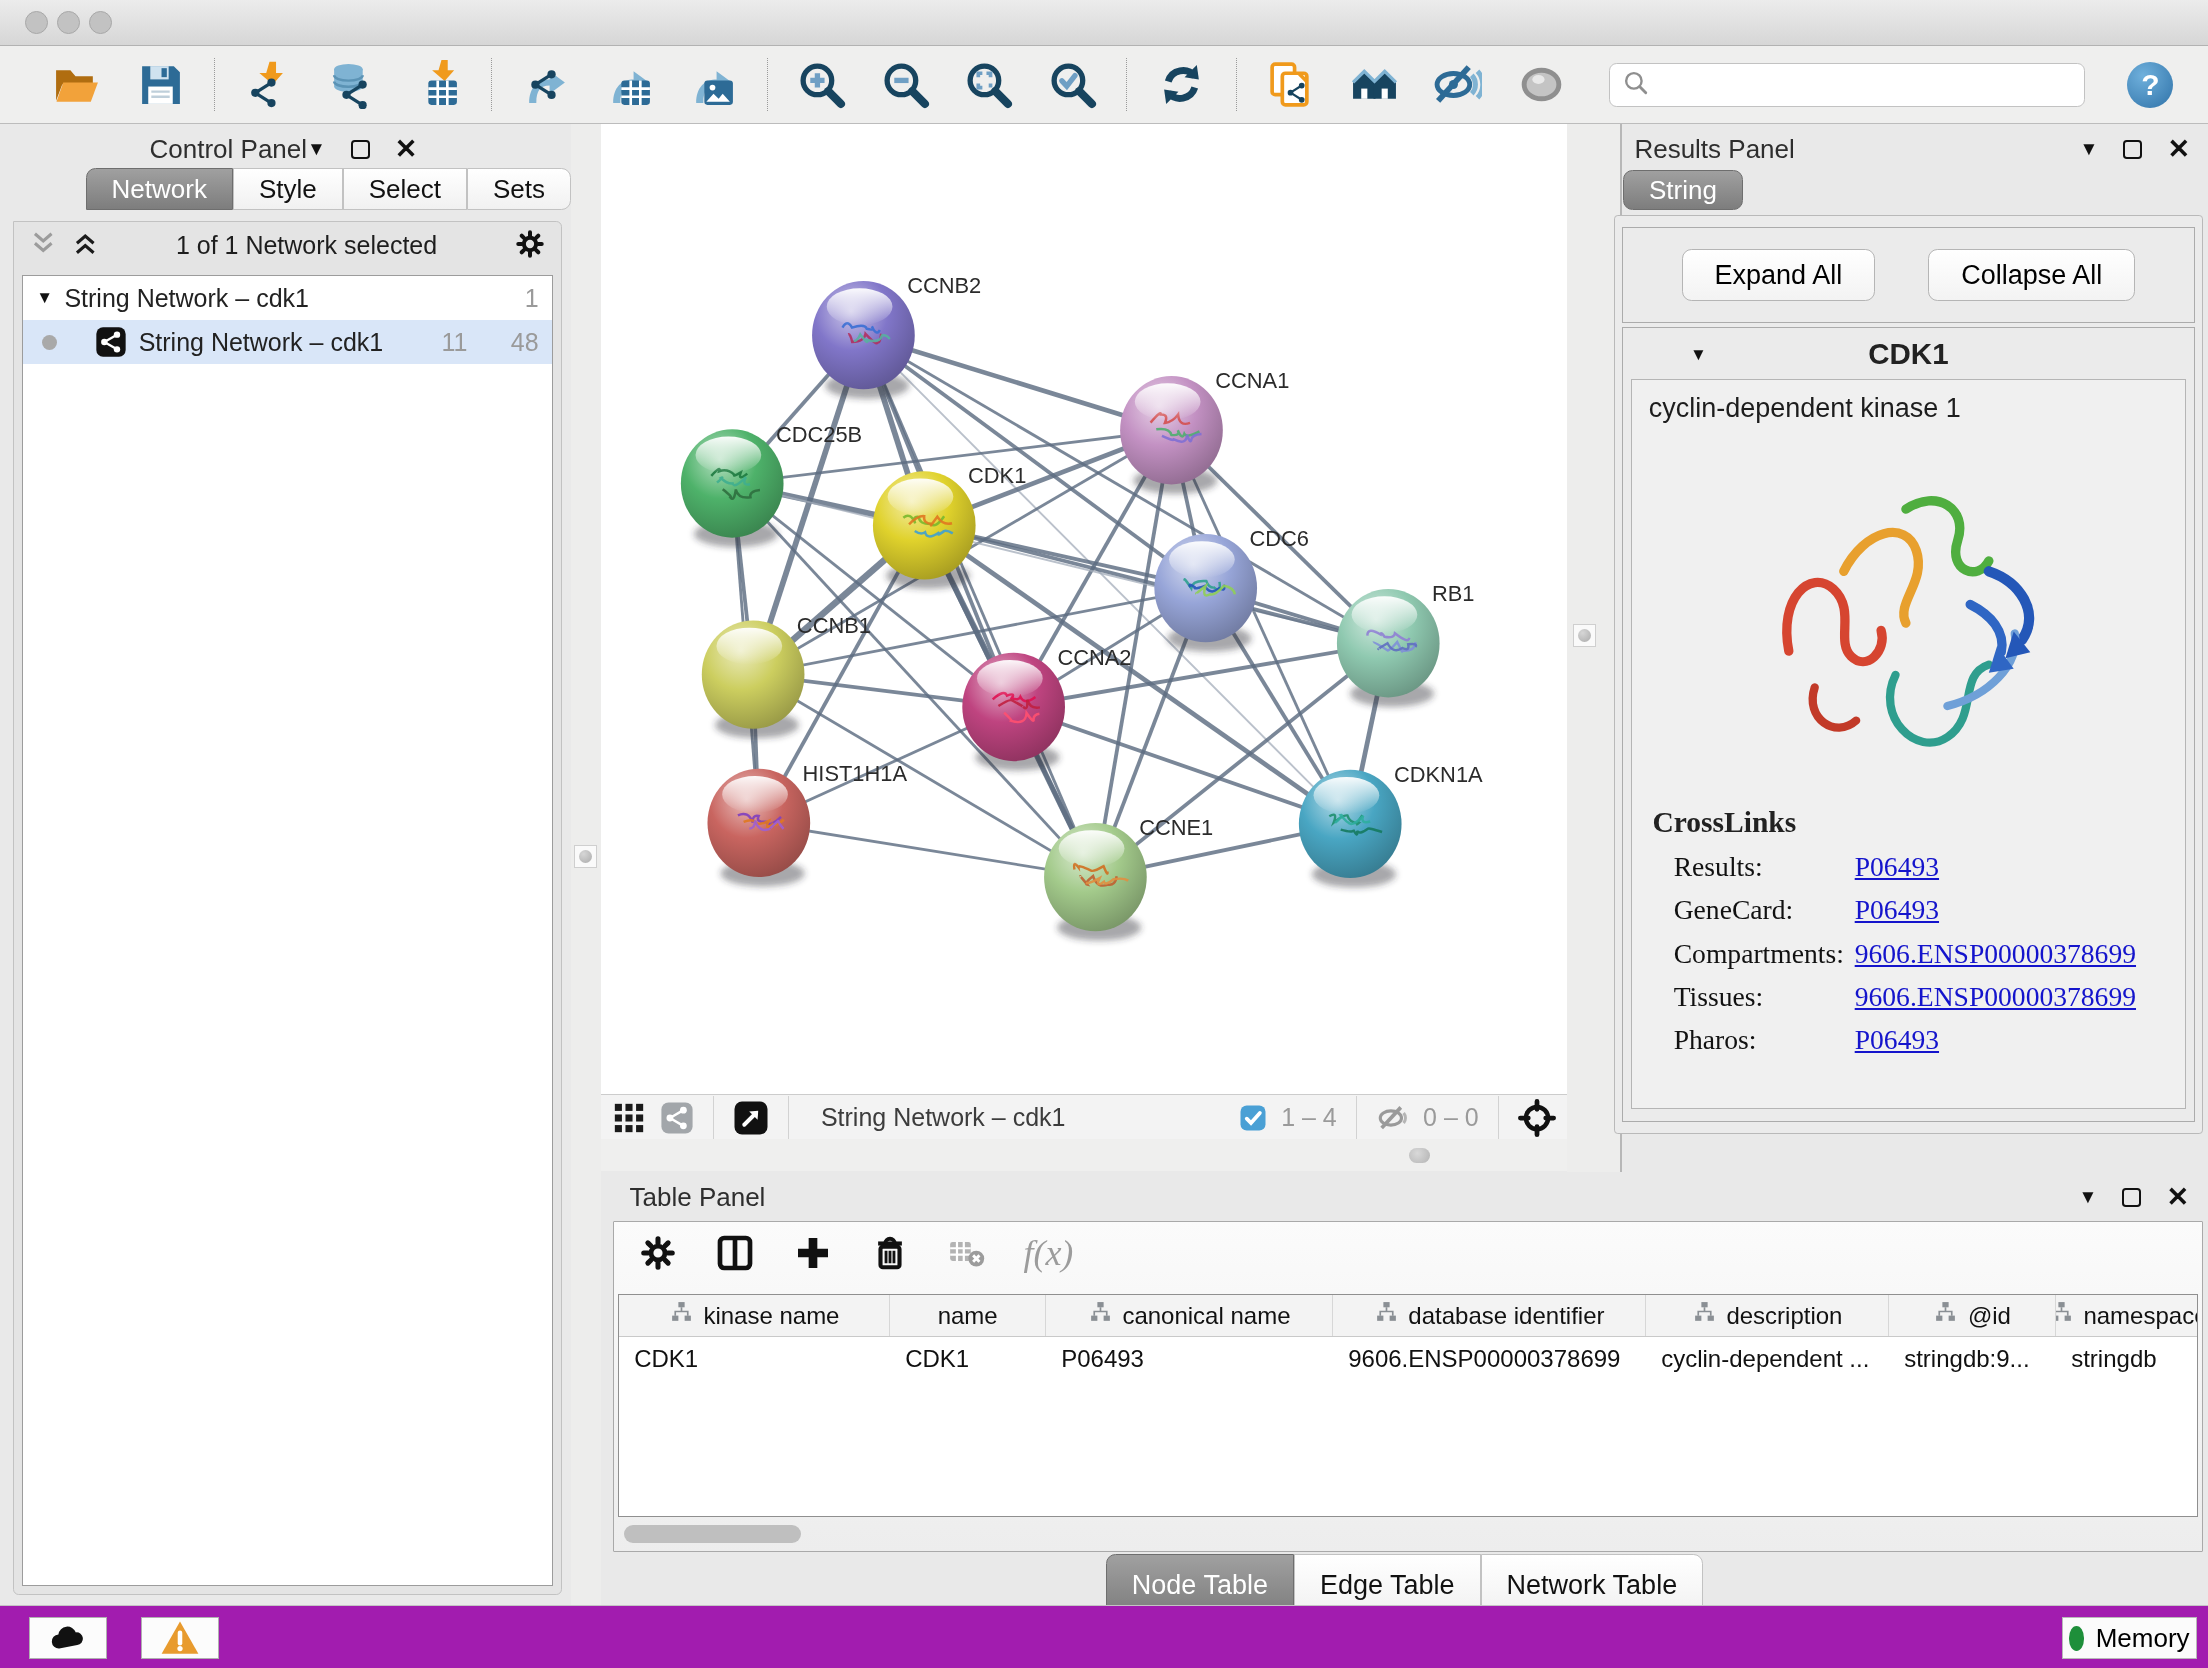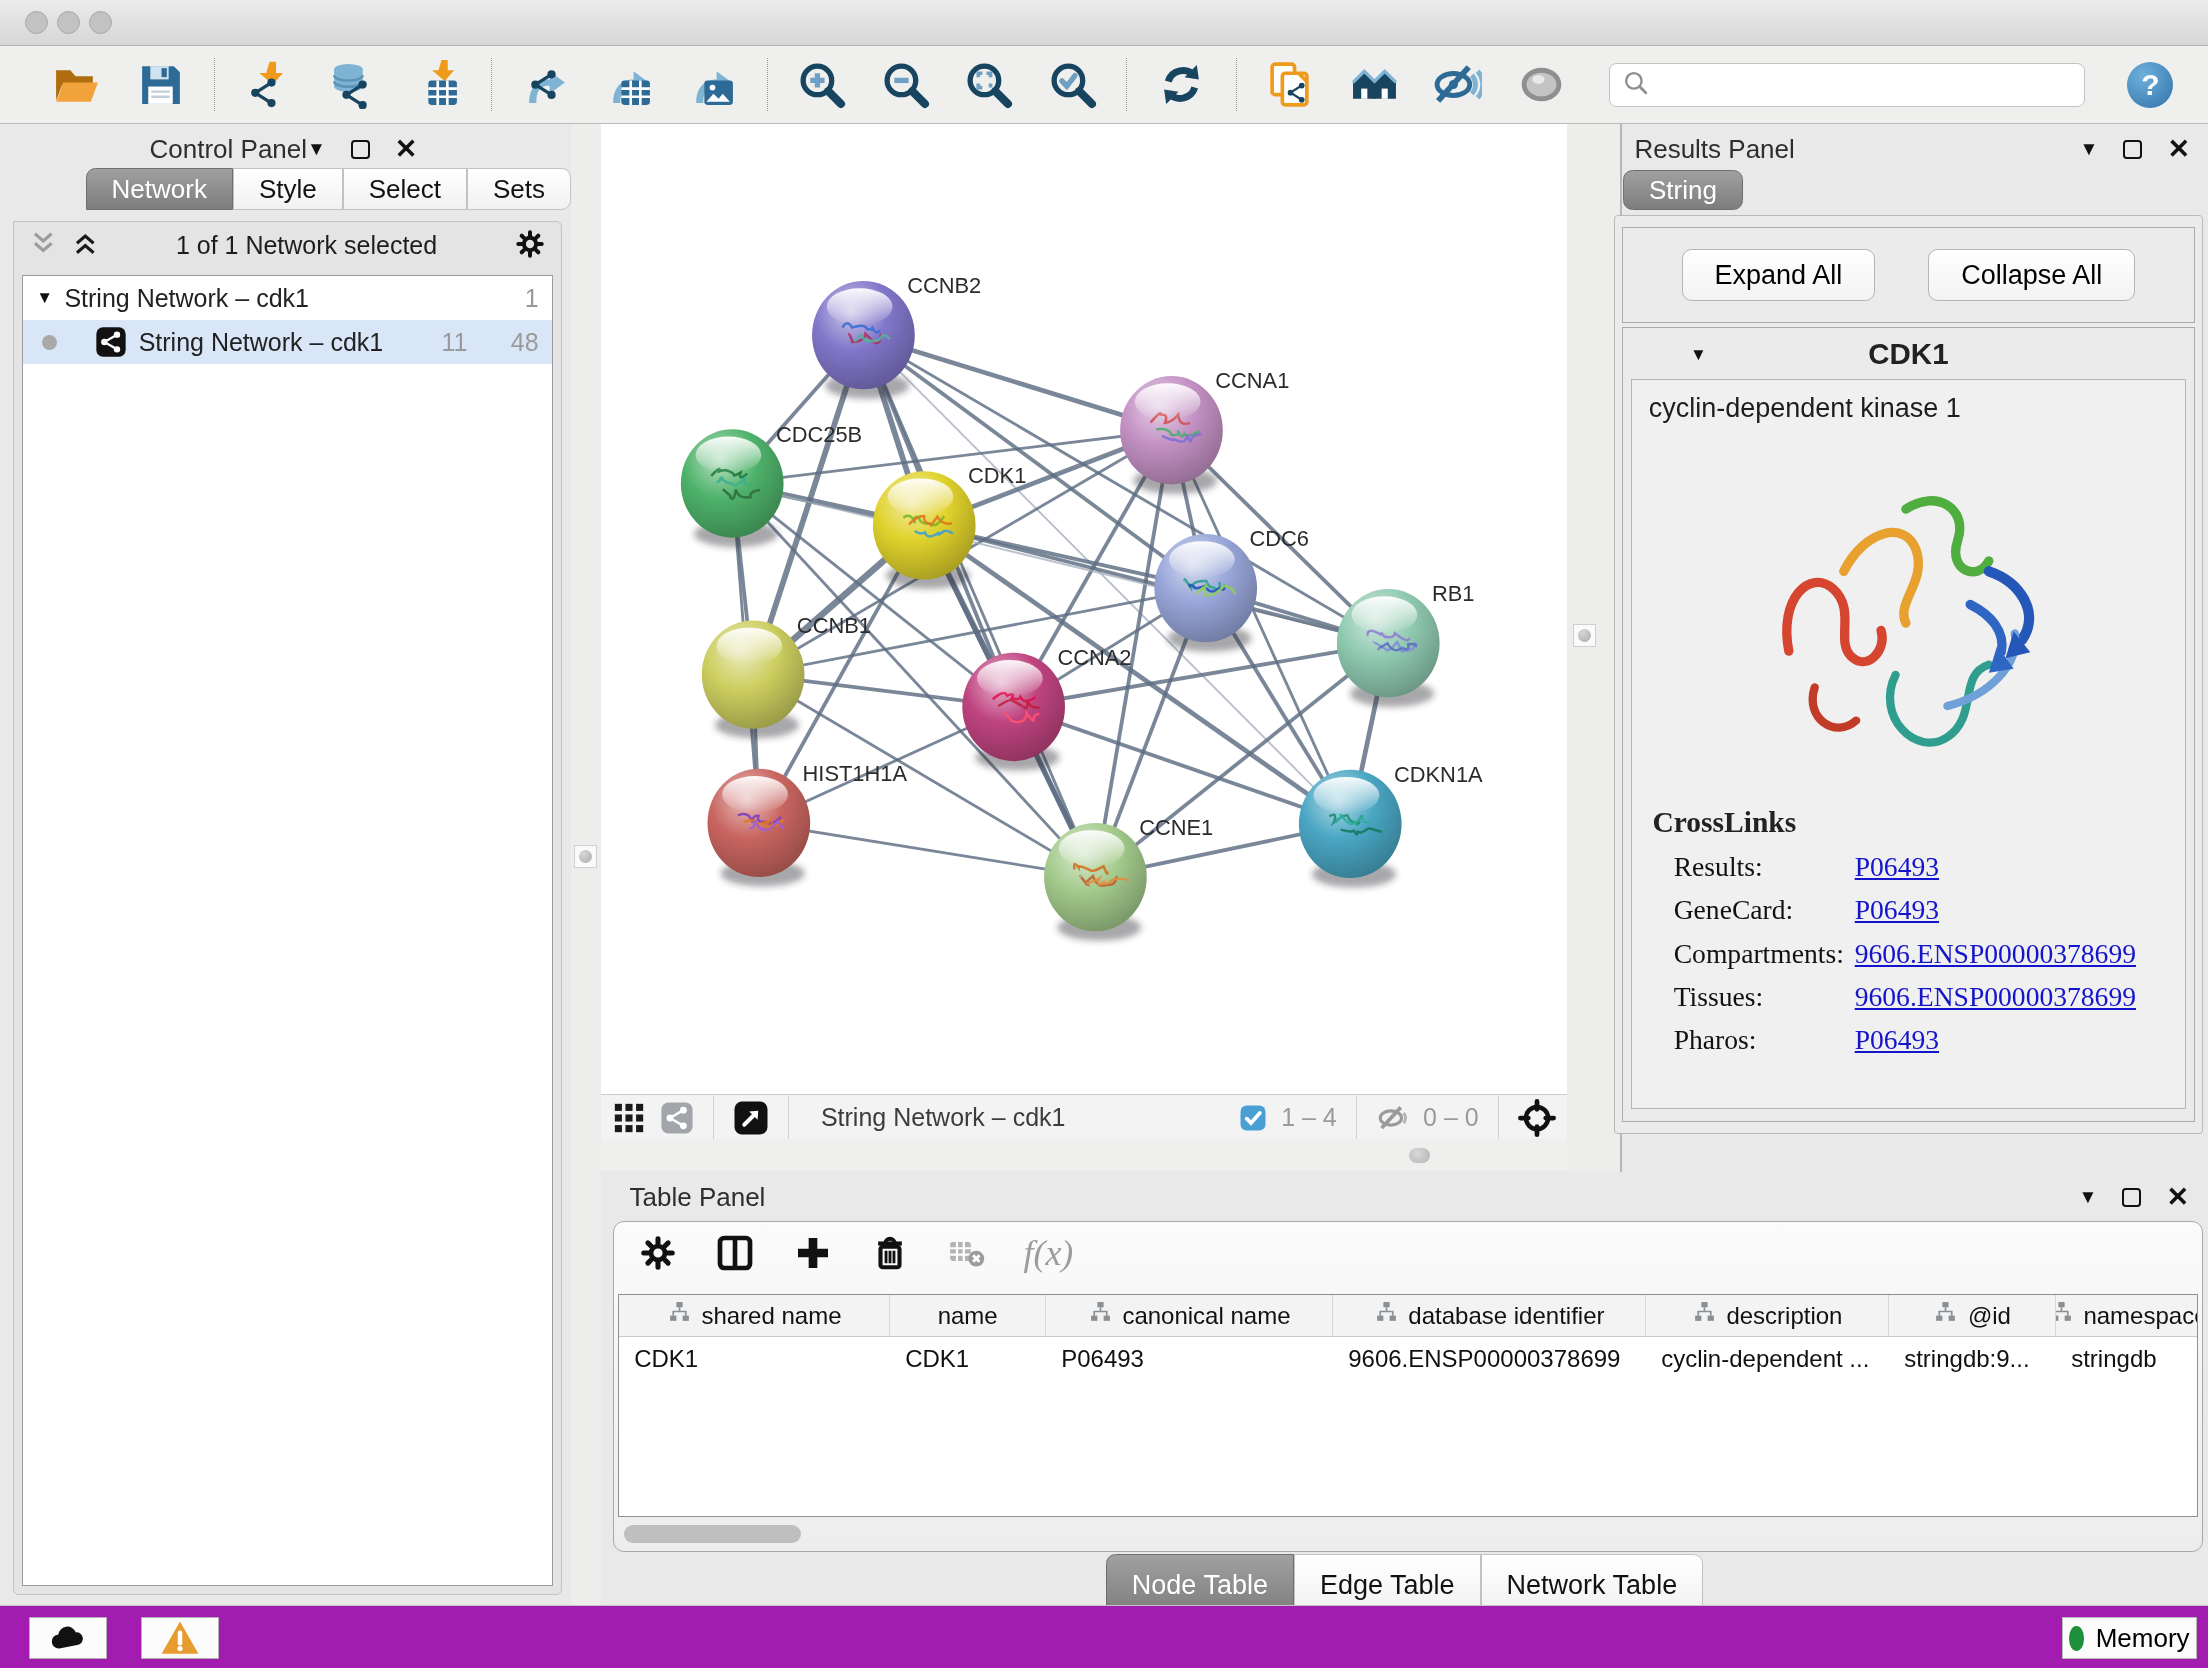--- a/index.html
+++ b/index.html
@@ -91,21 +91,21 @@
   #protein-img{display:block;margin:25px auto 7.6px auto;}
   #crosslinks{font-family:"Liberation Serif",serif;}
   #cl-heading{font-size:29.5px;font-weight:bold;margin:15px 0 9.5px 3.8px;}
   .cl-row{display:flex;font-size:27.6px;margin:11.4px 0 11.4px 25px;}
   .cl-label{width:181px;color:#111;}
   .cl-link{color:#1414cc;text-decoration:underline;}
   
   #table-panel{position:absolute;left:601px;top:1172px;width:1607px;height:434px;background:#e9e9e9;}
   #tp-header{display:flex;align-items:center;justify-content:space-between;padding:9.5px 19px 0 28.5px;}
   #tp-box{position:absolute;left:12.4px;right:4.8px;top:49px;height:331px;border:1.9px solid #a9a9a9;
-    border-radius:11px;background:linear-gradient(#fbfbfb,#ededed);}
+    border-radius:1px;background:linear-gradient(#fbfbfb,#ededed);}
   #tp-toolbar{height:61px;display:flex;align-items:center;gap:38px;padding:0 25px;}
   .tp-btn{background:none;border:none;padding:0;cursor:pointer;display:flex;align-items:center;}
   #fx-label{font-family:"Liberation Serif",serif;font-style:italic;font-size:36px;color:#9c9c9c;}
   #tp-table{position:absolute;left:3.8px;right:3.8px;top:72px;bottom:34px;background:#fff;
     border:1px solid #8f8f8f;overflow:hidden;}
   #tp-thead{display:flex;height:42px;background:#f3f3f3;border-bottom:1.9px solid #c9c9c9;}
   .th{display:flex;align-items:center;justify-content:center;gap:9.5px;font-size:24px;color:#111;
     border-right:1px solid #d7d7d7;overflow:hidden;white-space:nowrap;flex:0 0 auto;}
   .tr{display:flex;height:44px;background:#fff;}
   .td{display:flex;align-items:center;font-size:24px;color:#111;padding-left:15px;overflow:hidden;
@@ -801,21 +801,21 @@
       </div>
       <div id="tp-table">
         <div id="tp-thead">
             <div class="th" style="width: 271px;">
               <span><svg width="25" height="25" viewBox="0 0 24 24">
                   <rect x="9" y="2" width="6" height="5" fill="#8a8f94"></rect>
                   <rect x="3" y="15" width="6" height="5" fill="#8a8f94"></rect>
                   <rect x="15" y="15" width="6" height="5" fill="#8a8f94"></rect>
                   <path d="M12 7 v4 M6 15 v-4 h12 v4" fill="none" stroke="#8a8f94" stroke-width="1.6"></path>
                 </svg></span>
-              <span>shared name</span>
+              <span>kinase name</span>
             </div>
             <div class="th" style="width: 156px;">
               <span>name</span>
             </div>
             <div class="th" style="width: 287px;">
               <span><svg width="25" height="25" viewBox="0 0 24 24">
                   <rect x="9" y="2" width="6" height="5" fill="#8a8f94"></rect>
                   <rect x="3" y="15" width="6" height="5" fill="#8a8f94"></rect>
                   <rect x="15" y="15" width="6" height="5" fill="#8a8f94"></rect>
                   <path d="M12 7 v4 M6 15 v-4 h12 v4" fill="none" stroke="#8a8f94" stroke-width="1.6"></path>

